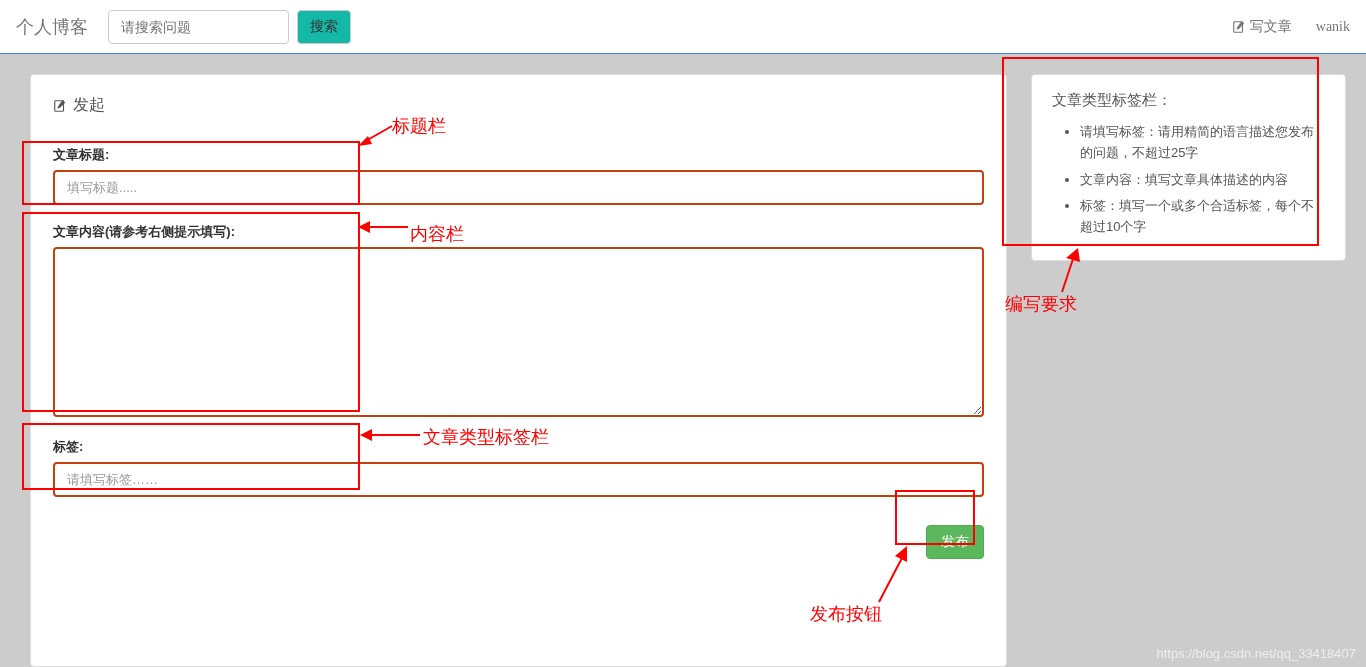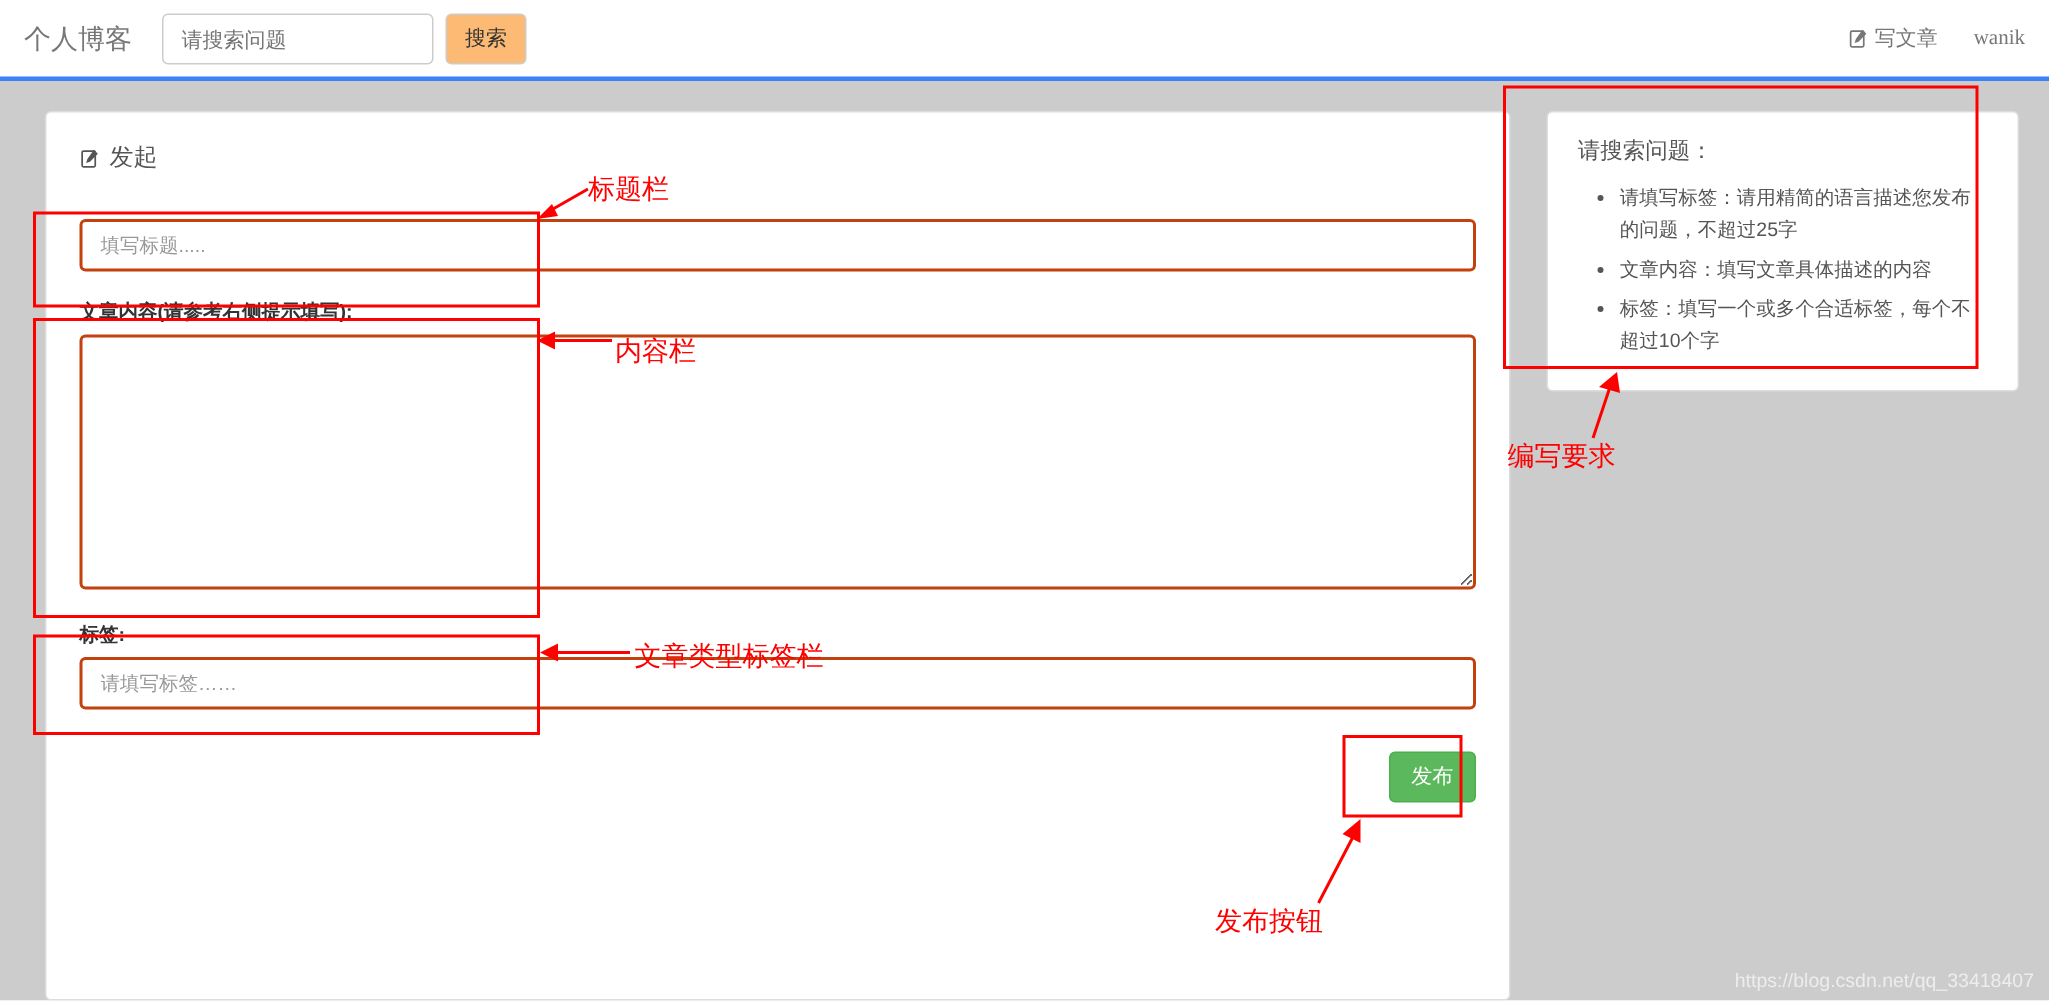--- a/index.html
+++ b/index.html
@@ -9,21 +9,21 @@
       color: #333;
       background: #fff;
       width: 1366px;
       height: 667px;
       overflow: hidden;
       position: relative;
     }
     .navbar {
       height: 54px;
       background: #fff;
-      border-bottom: 3px solid #3b82f6;
+      border-bottom: 1px solid #3b82f6;
       display: flex;
       align-items: center;
       padding: 0 16px;
     }
     .brand {
       font-size: 18px;
       color: #777;
       margin-right: 20px;
     }
     .search-input {
@@ -32,21 +32,21 @@
       padding: 6px 12px;
       font-size: 14px;
       border: 1px solid #ccc;
       border-radius: 4px;
       color: #555;
       margin-right: 8px;
     }
     .search-btn {
       height: 34px;
       padding: 6px 12px;
-      background: #fdba74;
+      background: #14b8a6;
       border: 1px solid #ccc;
       border-radius: 4px;
       color: #333;
       cursor: pointer;
       font-size: 14px;
     }
     .nav-right {
       margin-left: auto;
       display: flex;
       align-items: center;
@@ -199,40 +199,41 @@
   <div class="main-panel">
     <div class="panel-title">
       <svg class="edit-icon" viewBox="0 0 16 16" fill="none" stroke="#555" stroke-width="1.3">
         <rect x="2" y="2" width="10" height="12" rx="1"></rect>
         <path d="M11 1 L14 4 L8 10 L5 11 L6 8 Z" fill="#555" stroke="none"></path>
       </svg>
       <span>发起</span>
     </div>
 
     <div class="form-group">
+      <label class="form-label">文章标题:</label>
       <input class="form-control" type="text" placeholder="填写标题....." style="">
     </div>
 
     <div class="form-group">
       <label class="form-label">文章内容(请参考右侧提示填写):</label>
       <textarea class="form-control" style=""></textarea>
     </div>
 
     <div class="form-group">
       <label class="form-label">标签:</label>
       <input class="form-control" type="text" placeholder="请填写标签……" style="">
     </div>
 
     <div class="submit-row">
       <button class="btn-publish">发布</button>
     </div>
   </div>
 
   <div class="sidebar-panel">
-    <div class="sidebar-title">请搜索问题：</div>
+    <div class="sidebar-title">文章类型标签栏：</div>
     <ul class="sidebar-list">
       <li>请填写标签：请用精简的语言描述您发布的问题，不超过25字</li>
       <li>文章内容：填写文章具体描述的内容</li>
       <li>标签：填写一个或多个合适标签，每个不超过10个字</li>
     </ul>
   </div>
 
   <div class="anno-box" style="left:22px; top:87px; width:338px; height:64px;"></div>
   <div class="anno-box" style="left:22px; top:158px; width:338px; height:200px;"></div>
   <div class="anno-box" style="left:22px; top:369px; width:338px; height:67px;"></div>

